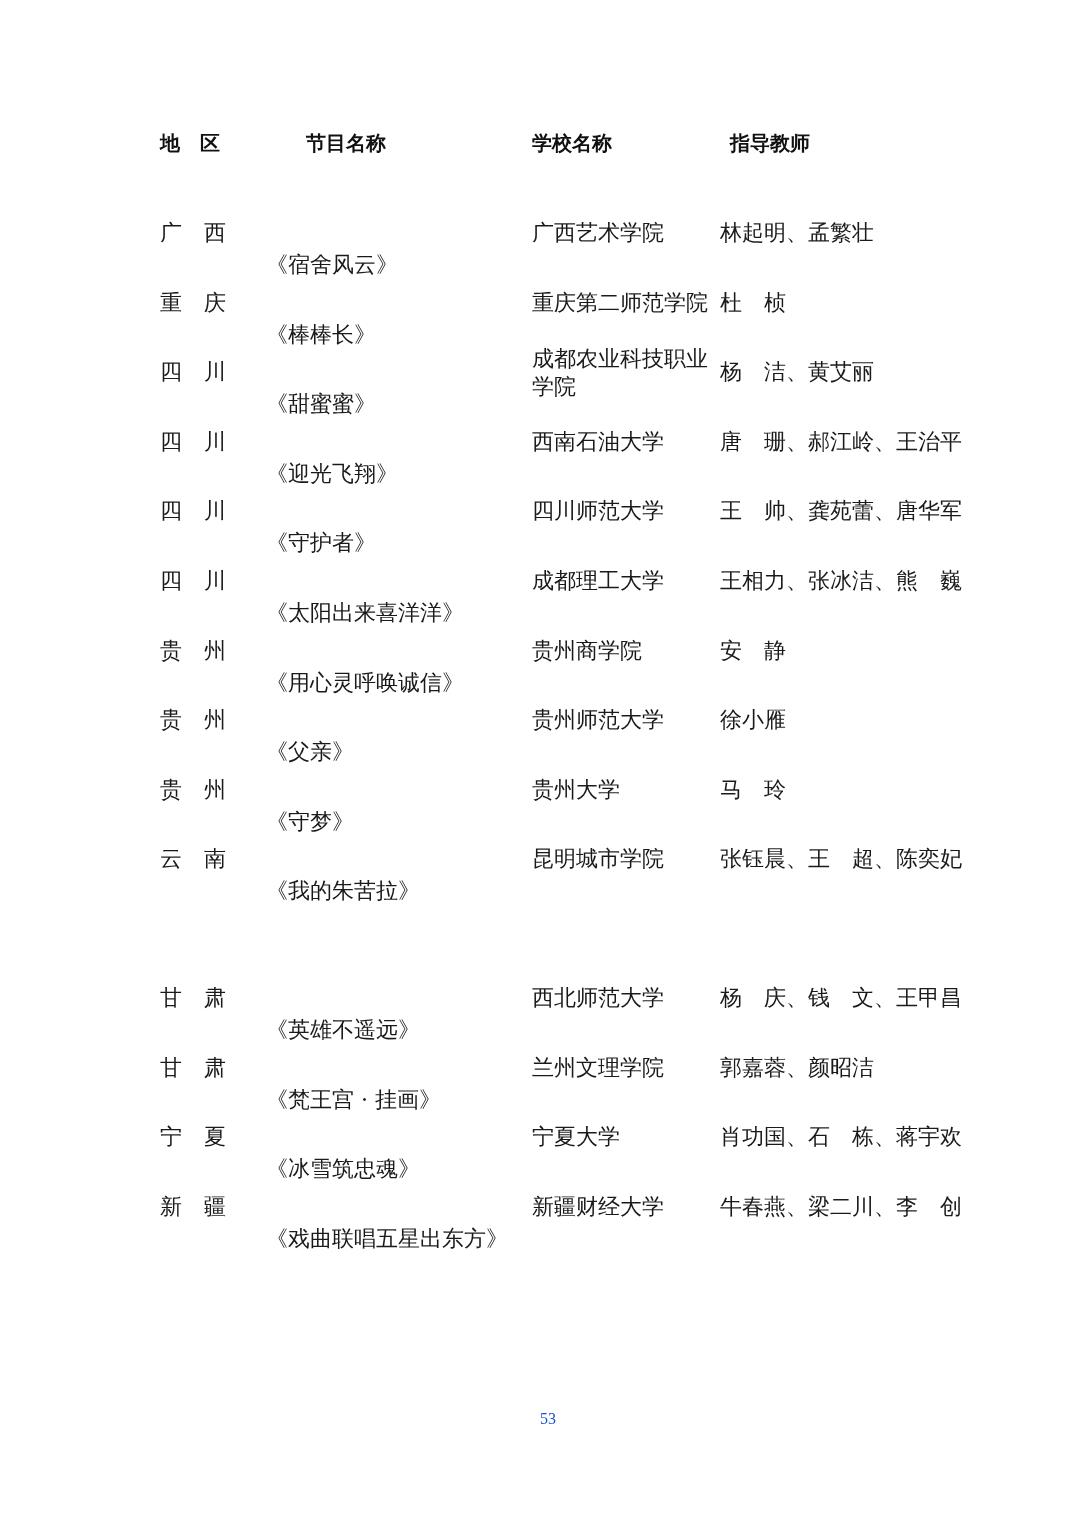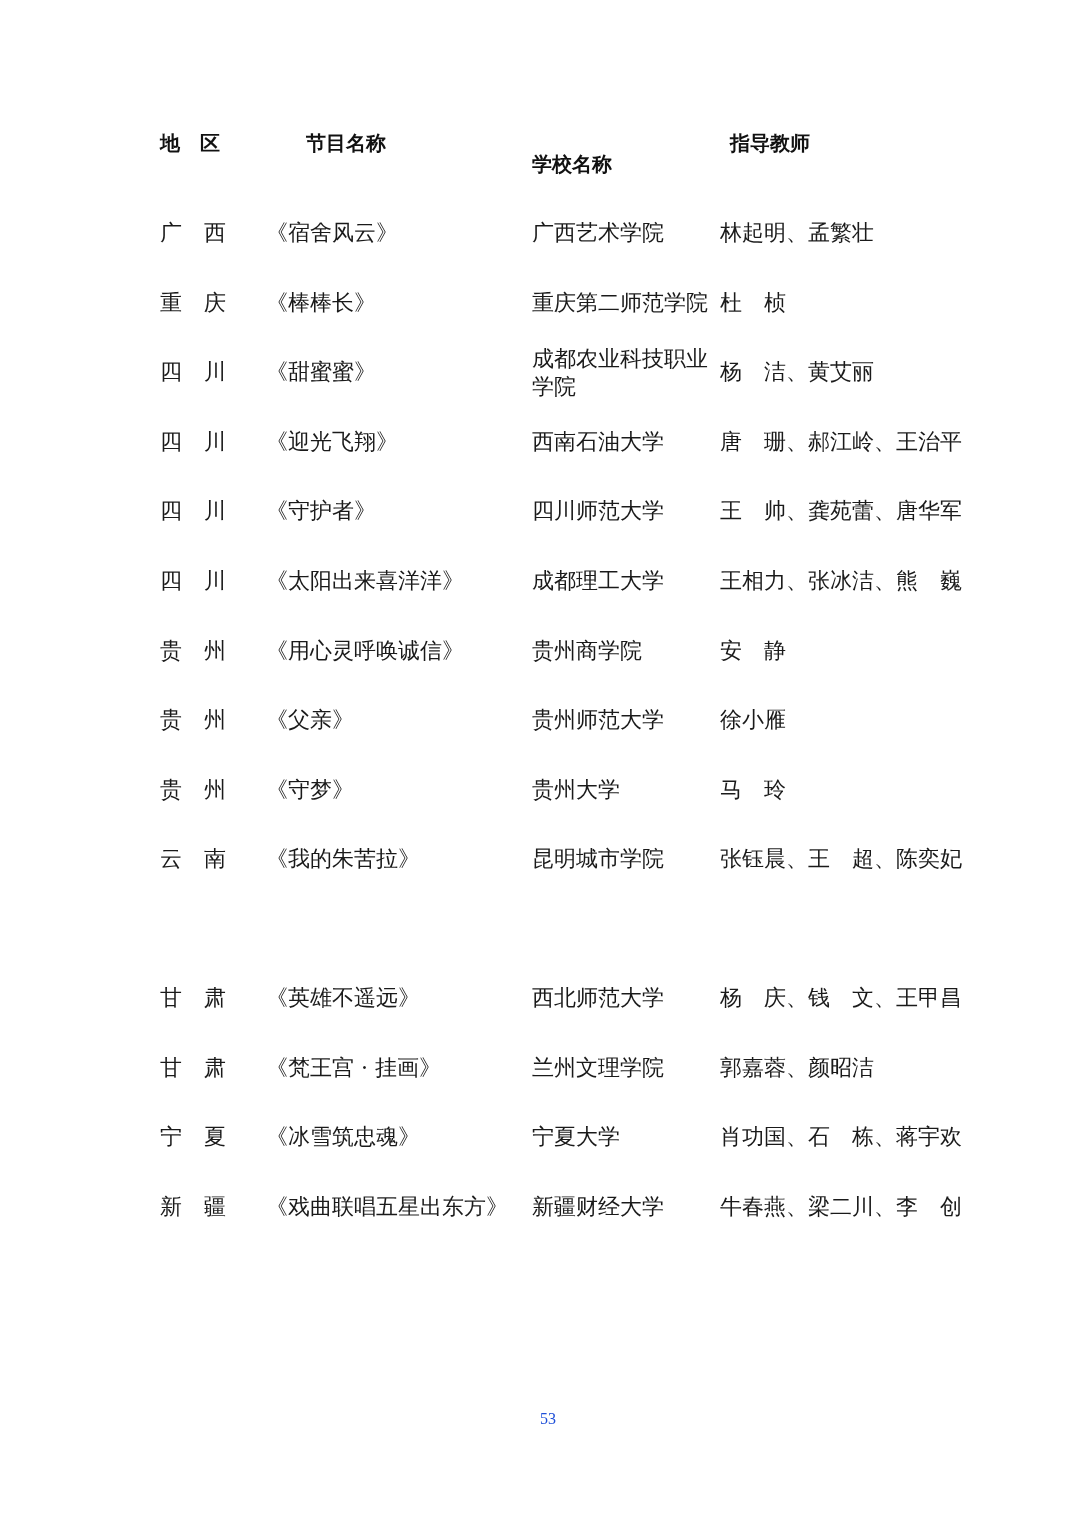--- a/index.html
+++ b/index.html
@@ -8,26 +8,26 @@
     font-family: "DejaVu Serif", "Liberation Serif", serif;
     color: #1a1a1a;
   }
   .page { position: absolute; left: 8px; top: 0; width: 1080px; height: 1438px; }
   .hdr {
     position: absolute; top: 130px; font-family: "DejaVu Sans", "Liberation Sans", sans-serif;
     font-weight: bold; font-size: 20px; letter-spacing: 0px; color: #111;
   }
   .hdr-region { left: 152px; word-spacing: 8px; }
   .hdr-program { left: 254px; margin-left: 44px; }
-  .hdr-school { left: 524px; margin-top: 21px; }
+  .hdr-school { left: 524px; }
   .hdr-teacher { left: 722px; }
   .row { position: absolute; left: 0; width: 1080px; height: 40px; font-size: 22px; }
   .cell { position: absolute; top: 0; line-height: 26px; white-space: nowrap; }
   .c-region { left: 152px; letter-spacing: 0; }
-  .c-program { left: 258px; }
+  .c-program { left: 258px; margin-top: 32px; }
   .c-school { left: 524px; }
   .c-school.wrap { white-space: normal; width: 188px; top: -14px; line-height: 28px; }
   .c-teacher { left: 712px; }
   .pagenum {
     position: absolute; left: 0; width: 1080px; top: 1410px; text-align: center;
     font-family: "Liberation Serif", serif; font-size: 16px; color: #1d4ed8;
   }
 </style>
 </head>
 <body>

